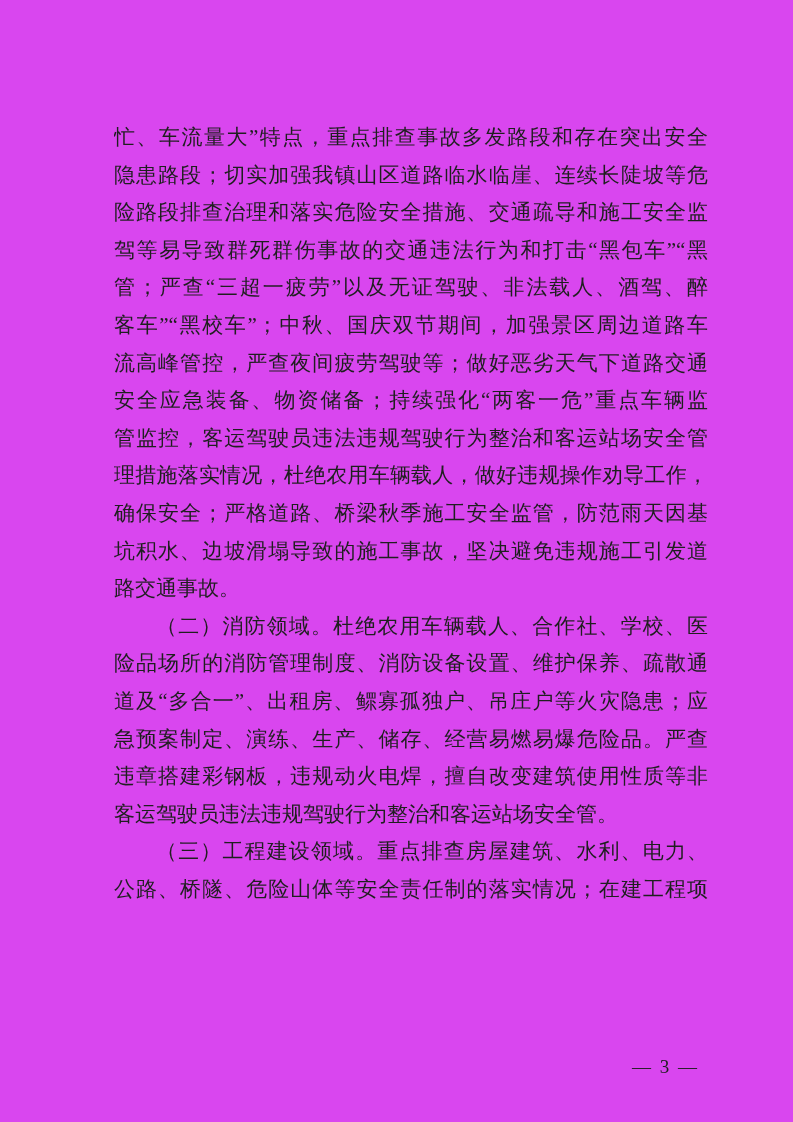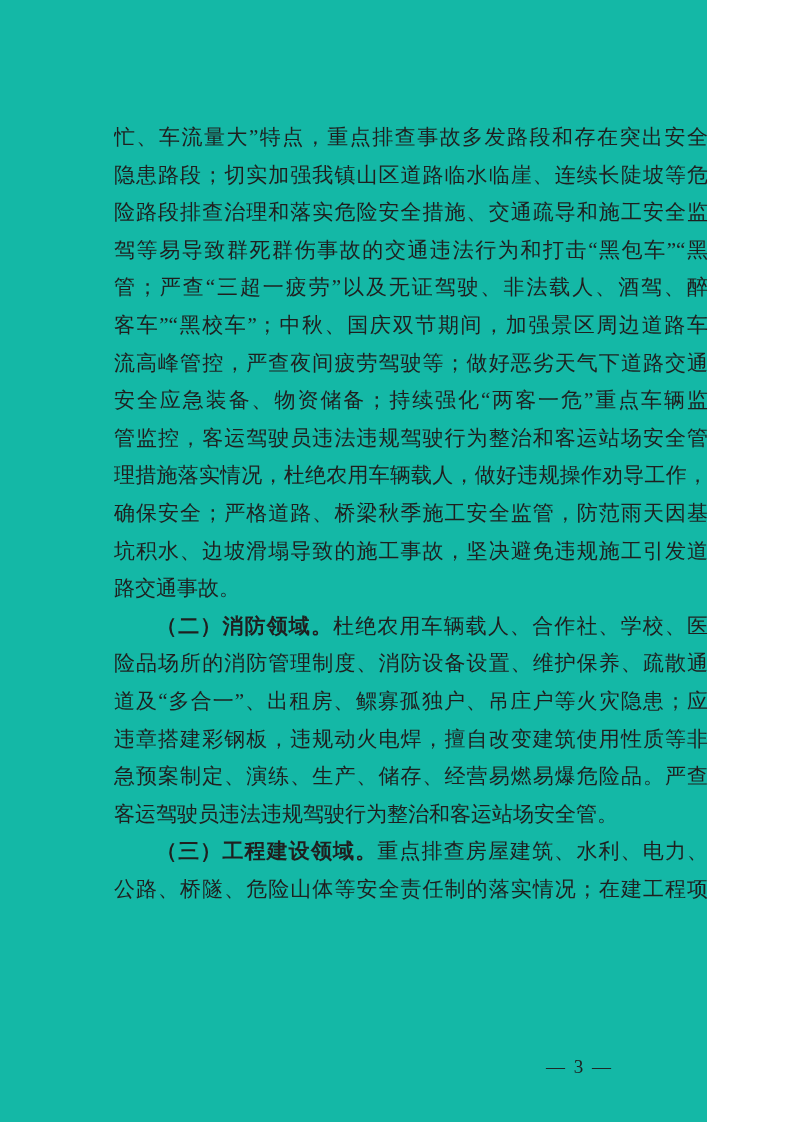--- a/index.html
+++ b/index.html
@@ -4,23 +4,23 @@
 <style>
   * { margin: 0; padding: 0; box-sizing: border-box; }
   html, body {
     width: 793px;
     height: 1122px;
     background: #ffffff;
     font-family: "Liberation Serif", "DejaVu Serif", serif;
   }
   .page {
     position: relative;
-    width: 707px;
+    width: 793px;
     height: 1122px;
-    background: #14b8a6;
+    background: #d946ef;
     overflow: hidden;
   }
   .text-block {
     position: absolute;
     left: 114px;
     top: 119px;
     width: 594px;
     font-size: 21px;
     line-height: 37.6px;
     color: #1f1f1f;
@@ -38,21 +38,21 @@
     text-align-last: justify;
     white-space: normal;
   }
   
   .line.l {
     text-align: right;
     text-align-last: left;
   }
   
   .line.ind { text-indent: 42px; }
-  .head { font-weight: bold; }
+  .head { font-weight: normal; }
   .page-number {
     position: absolute;
     top: 1056px;
     right: 94px;
     font-size: 19px;
     color: #1f1f1f;
     letter-spacing: 2px;
     font-family: "Liberation Serif", "DejaVu Serif", serif;
   }
 </style>
@@ -71,22 +71,22 @@
     <div class="line j"><span class="head"></span><span>流高峰管控，严查夜间疲劳驾驶等；做好恶劣天气下道路交通</span></div>
     <div class="line j"><span class="head"></span><span>安全应急装备、物资储备；持续强化“两客一危”重点车辆监</span></div>
     <div class="line j"><span class="head"></span><span>管监控，客运驾驶员违法违规驾驶行为整治和客运站场安全管</span></div>
     <div class="line j"><span class="head"></span><span>理措施落实情况，杜绝农用车辆载人，做好违规操作劝导工作，</span></div>
     <div class="line j"><span class="head"></span><span>确保安全；严格道路、桥梁秋季施工安全监管，防范雨天因基</span></div>
     <div class="line j"><span class="head"></span><span>坑积水、边坡滑塌导致的施工事故，坚决避免违规施工引发道</span></div>
     <div class="line l"><span class="head"></span><span>路交通事故。</span></div>
     <div class="line j ind"><span class="head">（二）消防领域。</span><span>杜绝农用车辆载人、合作社、学校、医</span></div>
     <div class="line j"><span class="head"></span><span>险品场所的消防管理制度、消防设备设置、维护保养、疏散通</span></div>
     <div class="line j"><span class="head"></span><span>道及“多合一”、出租房、鳏寡孤独户、吊庄户等火灾隐患；应</span></div>
+    <div class="line j"><span class="head"></span><span>急预案制定、演练、生产、储存、经营易燃易爆危险品。严查</span></div>
     <div class="line j"><span class="head"></span><span>违章搭建彩钢板，违规动火电焊，擅自改变建筑使用性质等非</span></div>
-    <div class="line j"><span class="head"></span><span>急预案制定、演练、生产、储存、经营易燃易爆危险品。严查</span></div>
     <div class="line l"><span class="head"></span><span>客运驾驶员违法违规驾驶行为整治和客运站场安全管。</span></div>
     <div class="line j ind"><span class="head">（三）工程建设领域。</span><span>重点排查房屋建筑、水利、电力、</span></div>
     <div class="line j"><span class="head"></span><span>公路、桥隧、危险山体等安全责任制的落实情况；在建工程项</span></div>
   </div>
 
   <div class="page-number">— 3 —</div>
 
 </div>
 
 </body></html>

